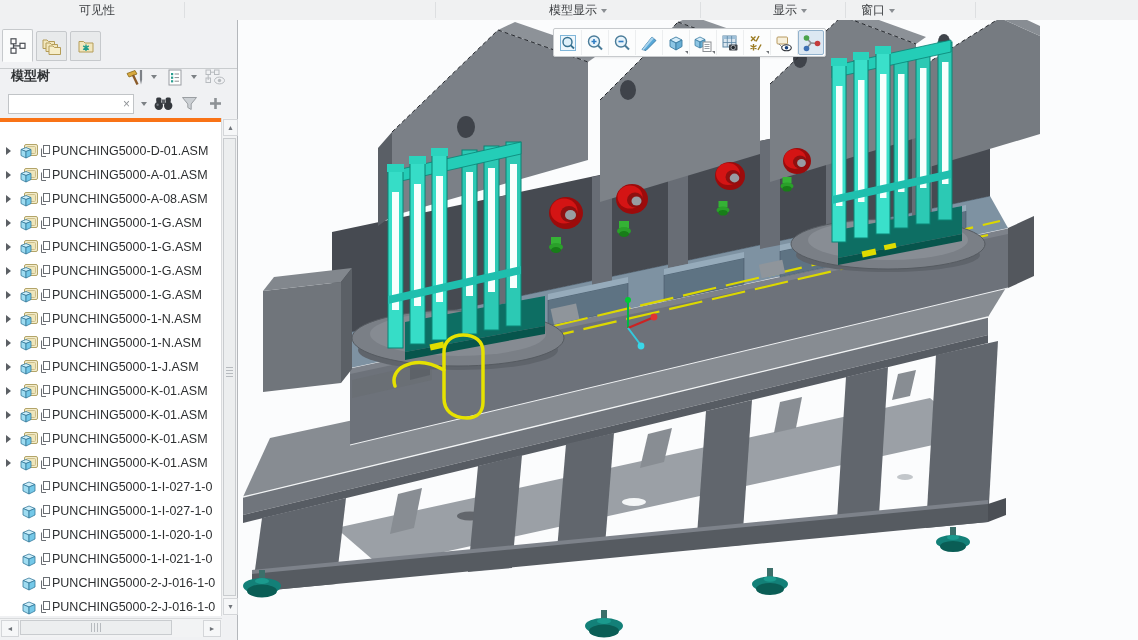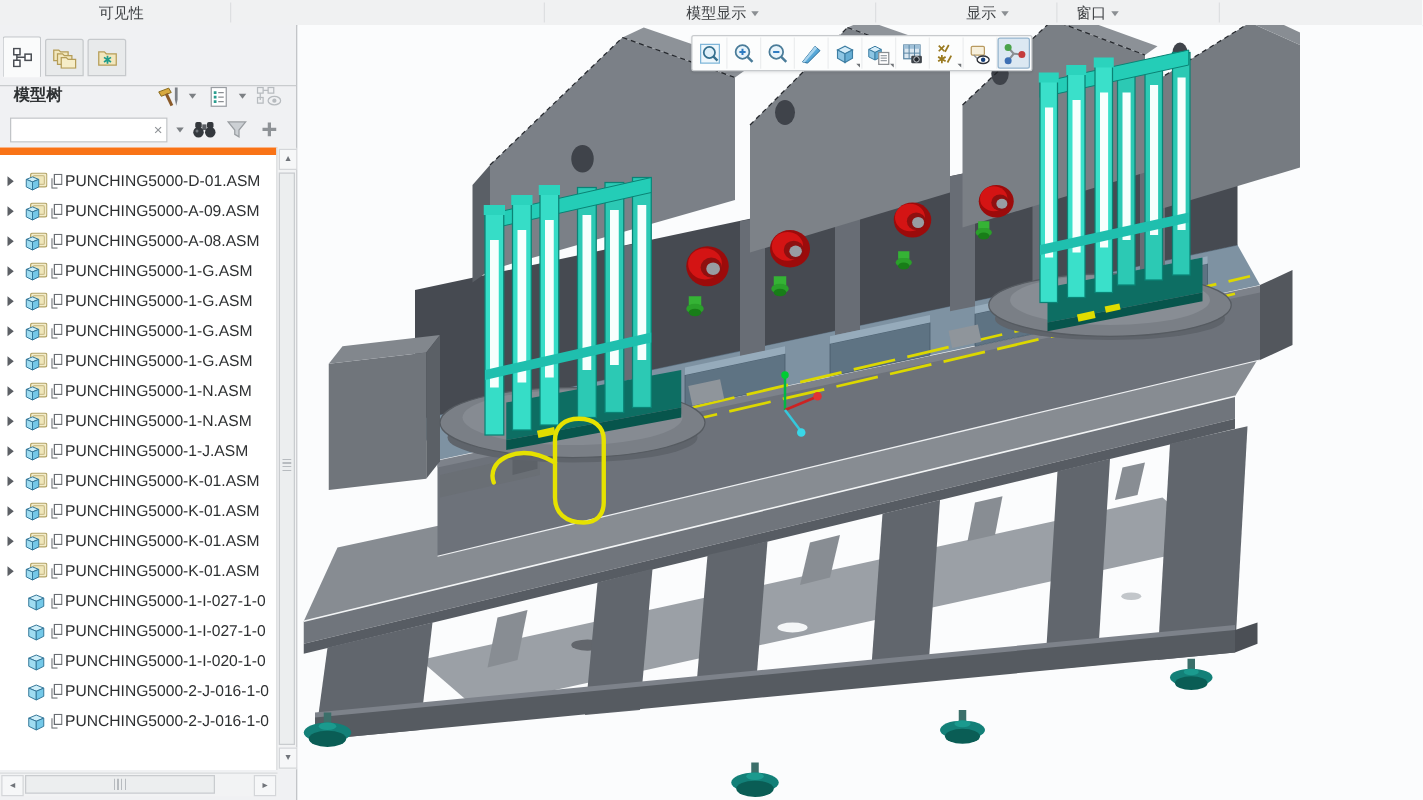--- a/index.html
+++ b/index.html
@@ -20,22 +20,22 @@
   .tab.active{top:1px;height:33px;background:#fafbfb;z-index:2;border-bottom-color:#fafbfb;}
   .phead{position:absolute;top:44px;left:0;right:0;height:26px;}
   .ptitle{position:absolute;left:11px;top:3px;font-size:13px;font-weight:bold;color:#2f3234;}
   .ptool{position:absolute;top:2px;display:flex;align-items:center;justify-content:center;width:22px;height:22px;}
   .dd{width:0;height:0;border-top:4px solid #7c8084;border-left:3.5px solid transparent;border-right:3.5px solid transparent;}
   .searchrow{position:absolute;top:72px;left:0;right:0;height:26px;}
   .sbox{position:absolute;left:8px;top:2px;width:126px;height:20px;background:#fff;border:1px solid #c1c4c7;box-sizing:border-box;}
   .sbox input{position:absolute;left:2px;top:1px;width:104px;height:16px;border:none;outline:none;font-size:12px;background:transparent;}
   .sclear{position:absolute;right:3px;top:2px;font-size:12px;color:#8f9397;line-height:14px;cursor:default;}
   
-  .treearea{position:absolute;left:0;top:98px;width:222px;height:498px;background:#ffffff;border-top:6px solid #f97316;
-            overflow:hidden;padding-top:9px;box-sizing:border-box;}
+  .treearea{position:absolute;left:0;top:98px;width:222px;height:498px;background:#ffffff;border-top:4px solid #f97316;
+            overflow:hidden;padding-top:17px;box-sizing:border-box;}
   .tree-row{height:24px;display:flex;align-items:center;padding-left:6px;font-size:12.5px;color:#2e3032;white-space:nowrap;}
   .expander{width:13px;display:inline-flex;align-items:center;}
   .expander:before{content:"";width:0;height:0;border-left:5px solid #5b5f64;border-top:4px solid transparent;border-bottom:4px solid transparent;}
   .exsp{width:13px;}
   .ti{margin:0 2px 0 1px;flex:none;}
   .tb{margin:0 2px 0 1px;flex:none;}
   .tlabel{overflow:hidden;}
   
   .vscroll{position:absolute;top:98px;right:0;width:16px;height:498px;background:#f2f3f4;border-left:1px solid #d9dbdd;box-sizing:border-box;}
   .varrow{position:absolute;left:1px;width:13px;height:15px;background:#f6f7f8;border:1px solid #d4d6d9;color:#70747a;
@@ -221,21 +221,21 @@
             <rect x="4.5" y="0.5" width="13" height="11" rx="1.5" fill="#f3ecca" stroke="#b3a468"></rect>
             <rect x="6.5" y="2.5" width="9" height="7" rx="1" fill="#efe6ba" stroke="#cdbf8c"></rect>
             <polygon points="1,5.5 6,3.5 11,5.5 6,7.5" fill="#cdeef9" stroke="#35789a" stroke-width="0.8"></polygon>
             <polygon points="1,5.5 6,7.5 6,14 1,11.5" fill="#9fdcf1" stroke="#35789a" stroke-width="0.8"></polygon>
             <polygon points="11,5.5 6,7.5 6,14 11,11.5" fill="#74c8e8" stroke="#35789a" stroke-width="0.8"></polygon>
           </svg>
           <svg class="tb" width="9" height="12" viewBox="0 0 9 12">
             <rect x="2.5" y="0.5" width="6" height="8" fill="none" stroke="#6a6e73"></rect>
             <path d="M0.5,3.5 V11.5 H5" fill="none" stroke="#6a6e73"></path>
           </svg>
-          <span class="tlabel">PUNCHING5000-A-09.ASM</span>
+          <span class="tlabel">PUNCHING5000-A-01.ASM</span>
         </div>
         <div class="tree-row">
           <span class="expander"></span>
           <svg class="ti" width="18" height="15" viewBox="0 0 18 15">
             <rect x="4.5" y="0.5" width="13" height="11" rx="1.5" fill="#f3ecca" stroke="#b3a468"></rect>
             <rect x="6.5" y="2.5" width="9" height="7" rx="1" fill="#efe6ba" stroke="#cdbf8c"></rect>
             <polygon points="1,5.5 6,3.5 11,5.5 6,7.5" fill="#cdeef9" stroke="#35789a" stroke-width="0.8"></polygon>
             <polygon points="1,5.5 6,7.5 6,14 1,11.5" fill="#9fdcf1" stroke="#35789a" stroke-width="0.8"></polygon>
             <polygon points="11,5.5 6,7.5 6,14 11,11.5" fill="#74c8e8" stroke="#35789a" stroke-width="0.8"></polygon>
           </svg>
@@ -441,20 +441,33 @@
           <svg class="ti" width="18" height="15" viewBox="0 0 18 15">
             <polygon points="3,4.5 9,2 15,4.5 9,7" fill="#cdeef9" stroke="#35789a" stroke-width="0.8"></polygon>
             <polygon points="3,4.5 9,7 9,14 3,11" fill="#9fdcf1" stroke="#35789a" stroke-width="0.8"></polygon>
             <polygon points="15,4.5 9,7 9,14 15,11" fill="#74c8e8" stroke="#35789a" stroke-width="0.8"></polygon>
           </svg>
           <svg class="tb" width="9" height="12" viewBox="0 0 9 12">
             <rect x="2.5" y="0.5" width="6" height="8" fill="none" stroke="#6a6e73"></rect>
             <path d="M0.5,3.5 V11.5 H5" fill="none" stroke="#6a6e73"></path>
           </svg>
           <span class="tlabel">PUNCHING5000-1-I-020-1-0</span>
+        </div>
+        <div class="tree-row">
+          <span class="exsp"></span>
+          <svg class="ti" width="18" height="15" viewBox="0 0 18 15">
+            <polygon points="3,4.5 9,2 15,4.5 9,7" fill="#cdeef9" stroke="#35789a" stroke-width="0.8"></polygon>
+            <polygon points="3,4.5 9,7 9,14 3,11" fill="#9fdcf1" stroke="#35789a" stroke-width="0.8"></polygon>
+            <polygon points="15,4.5 9,7 9,14 15,11" fill="#74c8e8" stroke="#35789a" stroke-width="0.8"></polygon>
+          </svg>
+          <svg class="tb" width="9" height="12" viewBox="0 0 9 12">
+            <rect x="2.5" y="0.5" width="6" height="8" fill="none" stroke="#6a6e73"></rect>
+            <path d="M0.5,3.5 V11.5 H5" fill="none" stroke="#6a6e73"></path>
+          </svg>
+          <span class="tlabel">PUNCHING5000-1-I-021-1-0</span>
         </div>
         <div class="tree-row">
           <span class="exsp"></span>
           <svg class="ti" width="18" height="15" viewBox="0 0 18 15">
             <polygon points="3,4.5 9,2 15,4.5 9,7" fill="#cdeef9" stroke="#35789a" stroke-width="0.8"></polygon>
             <polygon points="3,4.5 9,7 9,14 3,11" fill="#9fdcf1" stroke="#35789a" stroke-width="0.8"></polygon>
             <polygon points="15,4.5 9,7 9,14 15,11" fill="#74c8e8" stroke="#35789a" stroke-width="0.8"></polygon>
           </svg>
           <svg class="tb" width="9" height="12" viewBox="0 0 9 12">
             <rect x="2.5" y="0.5" width="6" height="8" fill="none" stroke="#6a6e73"></rect>

